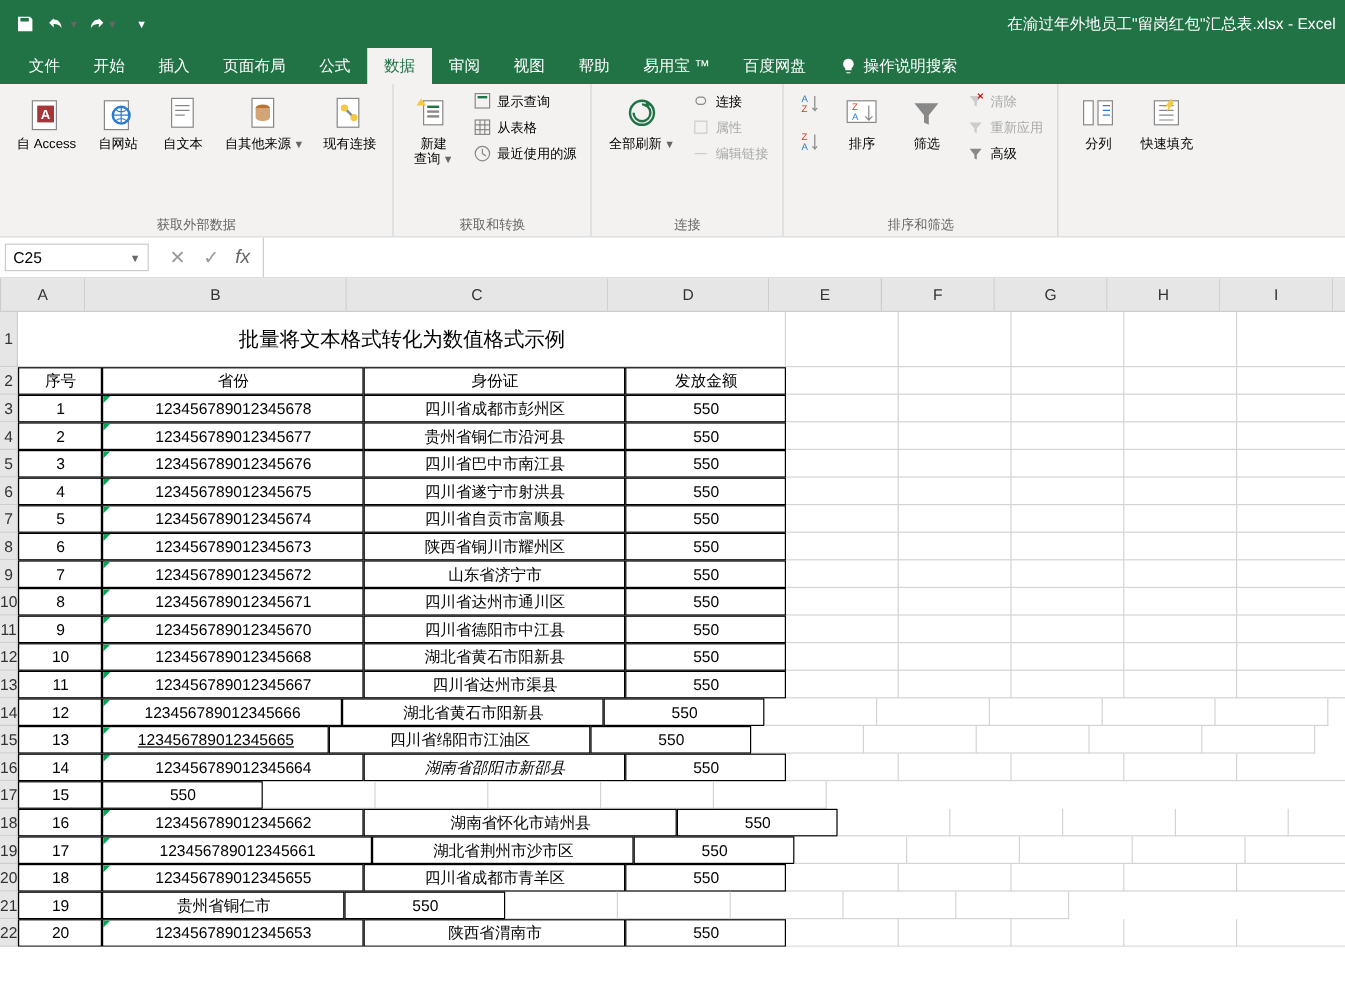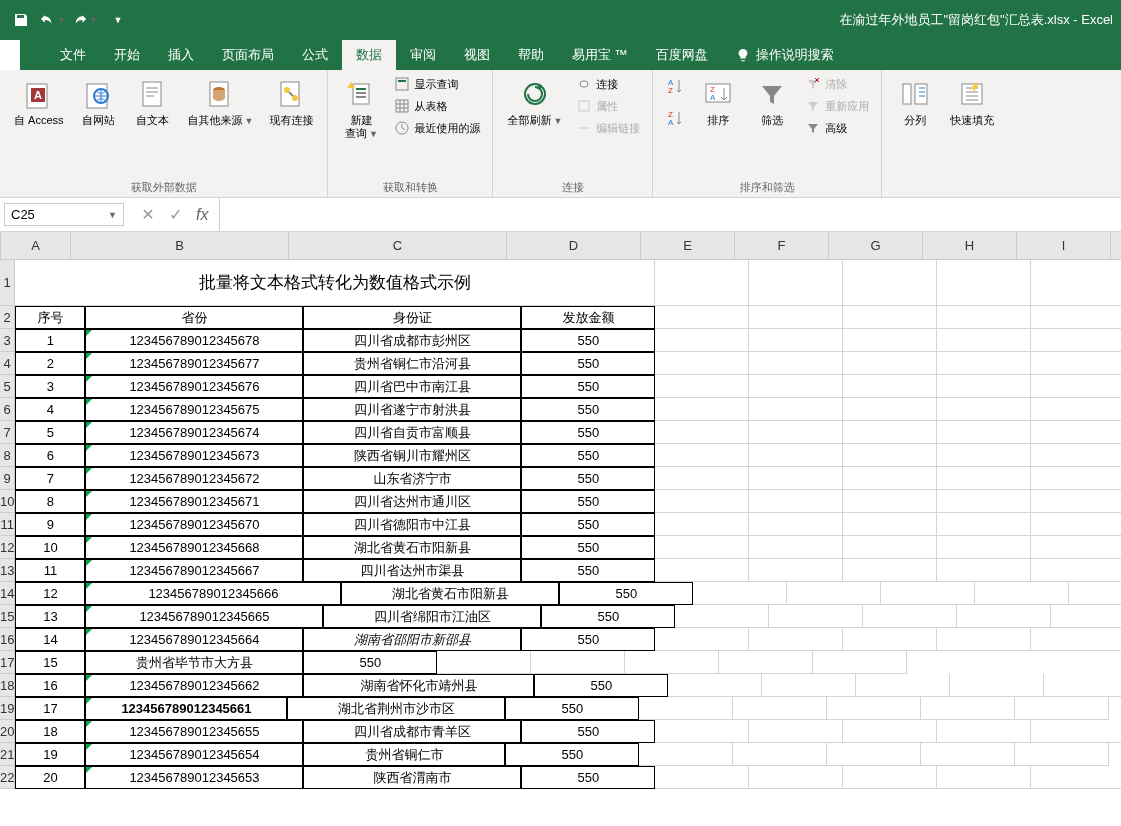--- a/index.html
+++ b/index.html
@@ -3,21 +3,21 @@
 <meta charset="utf-8">
 <style>
 * { margin: 0; padding: 0; box-sizing: border-box; font-family: "Microsoft YaHei", Arial, sans-serif; }
 body { background: #fff; overflow: hidden; width: 1121px; height: 826px; }
 .titlebar { background: #217346; height: 40px; display: flex; align-items: center; padding: 0 8px; color: #fff; }
 .qat { display: flex; align-items: center; gap: 6px; }
 .qat-btn { width: 26px; height: 26px; display: flex; align-items: center; justify-content: center; cursor: pointer; }
 .qat-btn svg { fill: #fff; }
 .title-spacer { flex: 1; }
 .win-title { font-size: 13px; color: #fff; white-space: nowrap; }
-.tabs { background: #217346; height: 30px; display: flex; align-items: flex-end; padding-left: 26px; margin-left: 20px; }
+.tabs { background: #217346; height: 30px; display: flex; align-items: flex-end; padding-left: 10px; }
 .tab { padding: 6px 14px; font-size: 13px; color: #fff; cursor: pointer; }
 .tab.active { background: #f3f2f1; color: #217346; }
 .tab.tell { display: flex; align-items: center; gap: 6px; }
 .ribbon { background: #f3f2f1; height: 128px; display: flex; border-bottom: 1px solid #d4d4d4; }
 .rgroup { border-right: 1px solid #d4d4d4; padding: 4px 8px 2px; display: flex; flex-direction: column; }
 .rgroup-body { flex: 1; display: flex; align-items: flex-start; gap: 4px; }
 .rgroup-label { text-align: center; font-size: 11px; color: #666; padding-top: 2px; }
 .big-btn { display: flex; flex-direction: column; align-items: center; justify-content: center; padding: 4px 6px; cursor: pointer; min-width: 50px; }
 .big-btn-icon { width: 32px; height: 32px; display: flex; align-items: center; justify-content: center; margin-bottom: 4px; }
 .big-btn-label { font-size: 11px; text-align: center; line-height: 13px; }
@@ -529,32 +529,32 @@
           <div class="cell b" style="width: 218px;">四川省达州市渠县</div>
           <div class="cell b" style="width: 134px;">550</div>
           <div class="cell" style="width: 94px;"></div>
           <div class="cell" style="width: 94px;"></div>
           <div class="cell" style="width: 94px;"></div>
           <div class="cell" style="width: 94px;"></div>
           <div class="cell" style="width: 94px;"></div>
         </div>
         <div class="row">
           <div class="cell b" style="width: 70px;">12</div>
-          <div class="cell b text-marker" style="width: 256px;">123456789012345666</div>
+          <div class="cell b text-marker" style="width: 200px;">123456789012345666</div>
           <div class="cell b" style="width: 218px;">湖北省黄石市阳新县</div>
           <div class="cell b" style="width: 134px;">550</div>
           <div class="cell" style="width: 94px;"></div>
           <div class="cell" style="width: 94px;"></div>
           <div class="cell" style="width: 94px;"></div>
           <div class="cell" style="width: 94px;"></div>
           <div class="cell" style="width: 94px;"></div>
         </div>
         <div class="row">
           <div class="cell b" style="width: 70px;">13</div>
-          <div class="cell b text-marker" style="width: 238px;">123456789012345665</div>
+          <div class="cell b text-marker" style="width: 189px; text-decoration: underline;">123456789012345665</div>
           <div class="cell b" style="width: 218px;">四川省绵阳市江油区</div>
           <div class="cell b" style="width: 134px;">550</div>
           <div class="cell" style="width: 94px;"></div>
           <div class="cell" style="width: 94px;"></div>
           <div class="cell" style="width: 94px;"></div>
           <div class="cell" style="width: 94px;"></div>
           <div class="cell" style="width: 94px;"></div>
         </div>
         <div class="row">
           <div class="cell b" style="width: 70px;">14</div>
@@ -562,42 +562,41 @@
           <div class="cell b" style="width: 218px; font-style: italic;">湖南省邵阳市新邵县</div>
           <div class="cell b" style="width: 134px;">550</div>
           <div class="cell" style="width: 94px;"></div>
           <div class="cell" style="width: 94px;"></div>
           <div class="cell" style="width: 94px;"></div>
           <div class="cell" style="width: 94px;"></div>
           <div class="cell" style="width: 94px;"></div>
         </div>
         <div class="row">
           <div class="cell b" style="width: 70px;">15</div>
-          <div class="cell b" style="width: 218px;">贵州省毕节市大方县</div>
           <div class="cell b" style="width: 134px;">550</div>
           <div class="cell" style="width: 94px;"></div>
           <div class="cell" style="width: 94px;"></div>
           <div class="cell" style="width: 94px;"></div>
           <div class="cell" style="width: 94px;"></div>
           <div class="cell" style="width: 94px;"></div>
         </div>
         <div class="row">
           <div class="cell b" style="width: 70px;">16</div>
           <div class="cell b text-marker" style="width: 218px;">123456789012345662</div>
-          <div class="cell b" style="width: 231px;">湖南省怀化市靖州县</div>
+          <div class="cell b" style="width: 261px;">湖南省怀化市靖州县</div>
           <div class="cell b" style="width: 134px;">550</div>
           <div class="cell" style="width: 94px;"></div>
           <div class="cell" style="width: 94px;"></div>
           <div class="cell" style="width: 94px;"></div>
           <div class="cell" style="width: 94px;"></div>
           <div class="cell" style="width: 94px;"></div>
         </div>
         <div class="row">
           <div class="cell b" style="width: 70px;">17</div>
-          <div class="cell b text-marker" style="width: 202px; font-weight: bold;">123456789012345661</div>
+          <div class="cell b text-marker" style="width: 225px;">123456789012345661</div>
           <div class="cell b" style="width: 218px;">湖北省荆州市沙市区</div>
           <div class="cell b" style="width: 134px;">550</div>
           <div class="cell" style="width: 94px;"></div>
           <div class="cell" style="width: 94px;"></div>
           <div class="cell" style="width: 94px;"></div>
           <div class="cell" style="width: 94px;"></div>
           <div class="cell" style="width: 94px;"></div>
         </div>
         <div class="row">
           <div class="cell b" style="width: 70px;">18</div>
@@ -605,21 +604,20 @@
           <div class="cell b" style="width: 218px;">四川省成都市青羊区</div>
           <div class="cell b" style="width: 134px;">550</div>
           <div class="cell" style="width: 94px;"></div>
           <div class="cell" style="width: 94px;"></div>
           <div class="cell" style="width: 94px;"></div>
           <div class="cell" style="width: 94px;"></div>
           <div class="cell" style="width: 94px;"></div>
         </div>
         <div class="row">
           <div class="cell b" style="width: 70px;">19</div>
-          <div class="cell b text-marker" style="width: 218px;">123456789012345654</div>
           <div class="cell b" style="width: 202px;">贵州省铜仁市</div>
           <div class="cell b" style="width: 134px;">550</div>
           <div class="cell" style="width: 94px;"></div>
           <div class="cell" style="width: 94px;"></div>
           <div class="cell" style="width: 94px;"></div>
           <div class="cell" style="width: 94px;"></div>
           <div class="cell" style="width: 94px;"></div>
         </div>
         <div class="row">
           <div class="cell b" style="width: 70px;">20</div>

